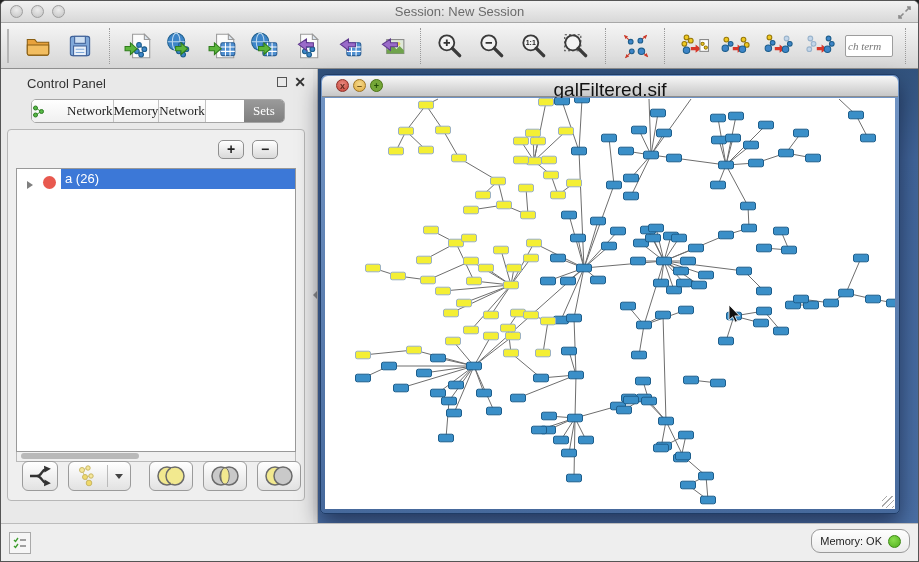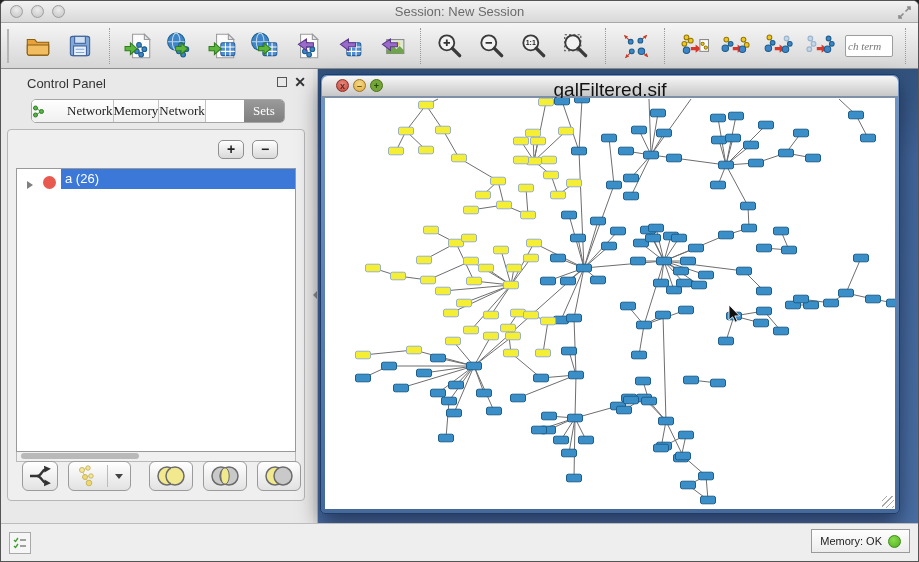--- a/index.html
+++ b/index.html
@@ -56,21 +56,21 @@
   .if-max{background:radial-gradient(circle at 50% 35%,#b1d77a,#74a637;);background-color:#74a637;border:1px solid #4c7317;color:rgba(20,60,0,.85);}
   .if-title{position:absolute;left:0;right:0;top:3px;text-align:center;font-size:19px;color:#111;}
   .iframe-canvas{position:absolute;left:4px;right:4px;top:23px;bottom:4px;background:#fff;overflow:hidden;}
   .iframe-canvas svg{display:block;}
   .resize-grip{position:absolute;right:1px;bottom:1px;width:12px;height:12px;background:repeating-linear-gradient(135deg,transparent 0 3px,#aaa 3px 4px);}
   .splitter{position:absolute;left:-1px;top:0;bottom:0;width:5px;background:#e4e4e4;border-right:1px solid #b9b9b9;}
   .split-arrow{position:absolute;left:0px;top:222px;width:0;height:0;border-right:4px solid #8a8a8a;border-top:4px solid transparent;border-bottom:4px solid transparent;}
   
   .statusbar{position:absolute;left:0;bottom:0;right:0;height:38px;background:#eeeeee;border-top:1px solid #bcbcbc;}
   .task-btn{position:absolute;left:8px;top:8px;width:22px;height:22px;border:1px solid #a9a9a9;background:#f6f6f6;padding:1px;}
-  .memory-btn{position:absolute;right:8px;top:5px;height:24px;border:1px solid #9a9a9a;border-radius:0;background:linear-gradient(#fefefe,#ececec);font-size:11px;color:#222;display:flex;align-items:center;padding:0 8px;gap:6px;}
+  .memory-btn{position:absolute;right:8px;top:5px;height:24px;border:1px solid #9a9a9a;border-radius:9px;background:linear-gradient(#fefefe,#ececec);font-size:11px;color:#222;display:flex;align-items:center;padding:0 8px;gap:6px;}
   .mem-dot{width:13px;height:13px;border-radius:50%;background:radial-gradient(circle at 40% 35%,#8ade4e,#4fae1d);border:1px solid #3c8a14;}
 </style>
 </head>
 <body>
 
 <div class="window">
 
   <div class="titlebar">
     <div class="tl-group">
       <div class="tl"></div>

